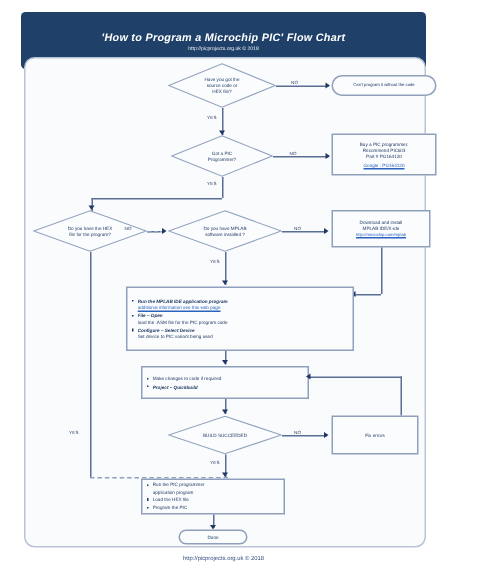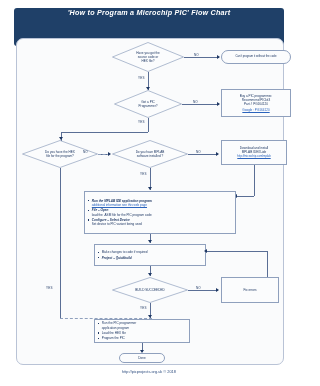--- a/index.html
+++ b/index.html
@@ -10,21 +10,21 @@
     color:#1f3864;
     overflow:hidden;
     position:relative;
   }
   #page{position:relative;width:298px;height:386px;}
 
   
   .header{
     position:absolute;left:14px;top:8px;width:270px;height:38px;
     background:#1f4068;border-radius:3px;
-    display:flex;flex-direction:column;align-items:center;justify-content:space-between;
+    display:flex;flex-direction:column;align-items:center;justify-content:center;
     color:#ffffff;
   }
   .header-title{font-size:7.2px;font-weight:bold;font-style:italic;letter-spacing:.2px;line-height:9px;white-space:nowrap;}
   .header-sub{font-size:3.4px;line-height:5px;margin-top:1px;white-space:nowrap;opacity:.92;}
 
   
   .chart-frame{
     position:absolute;left:16px;top:38px;width:266px;height:325px;
     border:1px solid #b9c3d6;border-radius:7px;background:#fafbfc;
   }

